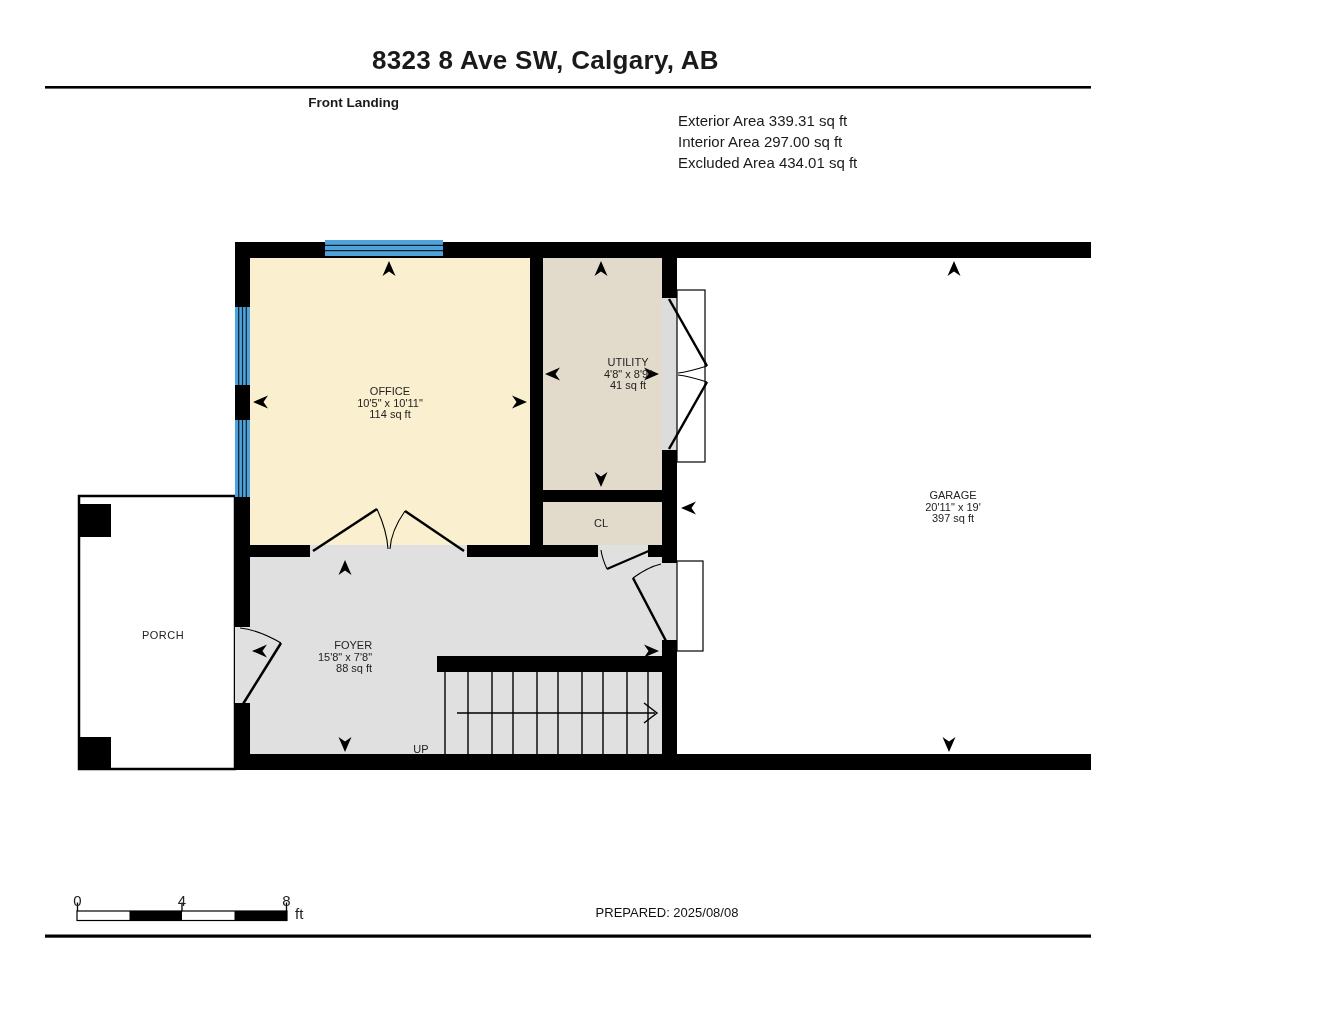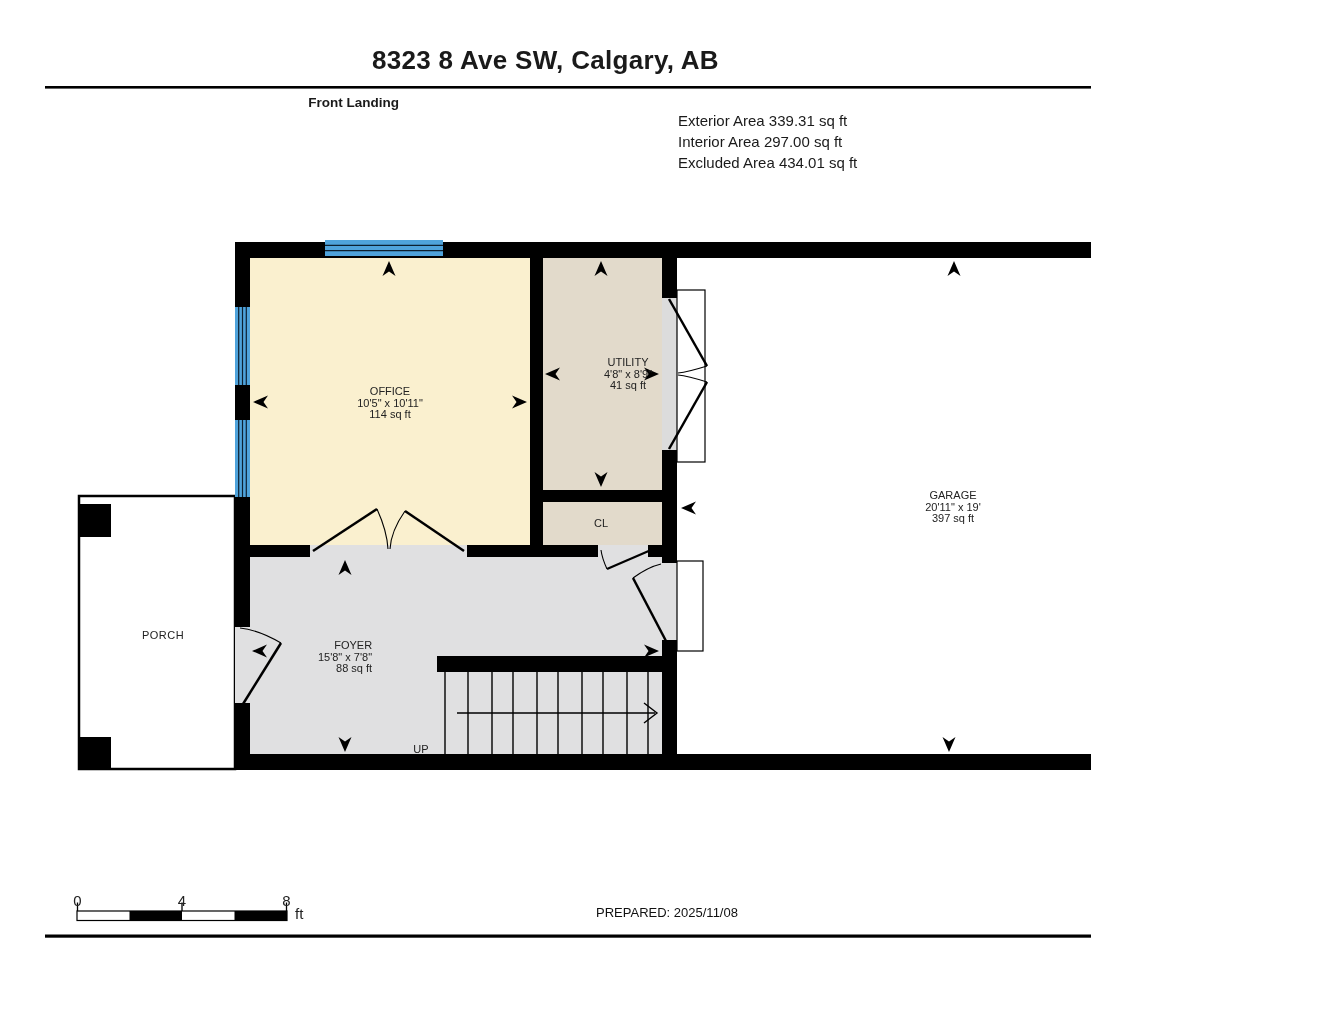--- a/index.html
+++ b/index.html
@@ -211,16 +211,16 @@
   </div>
   <div class="room-label" style="left:601px; top:524px;">CL</div>
   <div class="room-label" style="left:156px; top:636px; letter-spacing:0.5px;padding-left:14px;">PORCH</div>
   <div class="room-label" style="left:421px; top:714px;margin-top:36px;">UP</div>
 
   <div class="scale-num" style="left:77.5px;">0</div>
   <div class="scale-num" style="left:182px;">4</div>
   <div class="scale-num" style="left:286.5px;">8</div>
   <div class="t" id="scale-unit">ft</div>
 
-  <div class="t" id="prepared">PREPARED: 2025/11/08</div>
+  <div class="t" id="prepared">PREPARED: 2025/08/08</div>
   <div class="t" id="compass-n">N</div>
 
 </div>
 
 </body></html>

